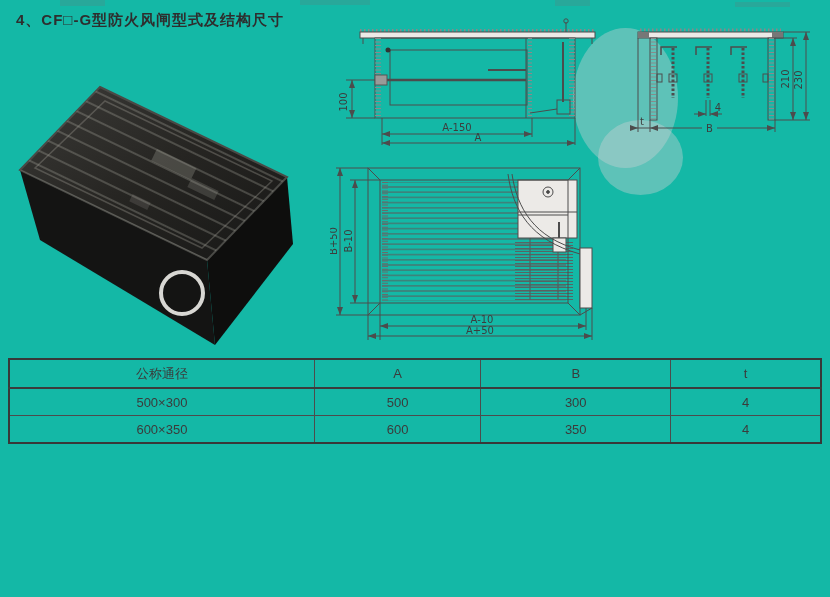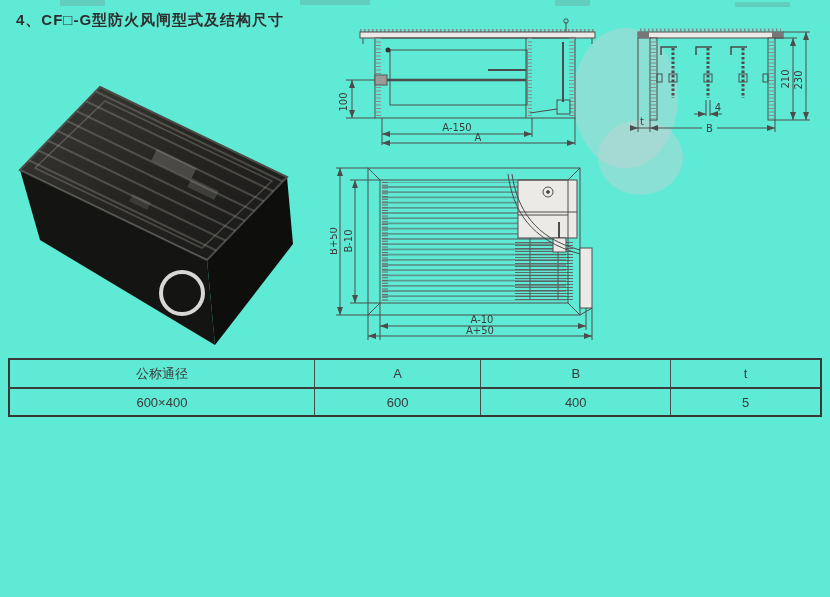--- a/index.html
+++ b/index.html
@@ -1,17 +1,17 @@
 <!DOCTYPE html>
 <html><head>
 <meta charset="utf-8">
 <style>
   html,body{margin:0;padding:0;}
   body{font-family:"Liberation Sans","DejaVu Sans",sans-serif;background:#d8d8d6;}
-  .page{position:relative;width:830px;height:597px;background:#5eead4;overflow:hidden;
+  .page{position:relative;width:830px;height:597px;background:#14b8a6;overflow:hidden;
         box-shadow:0 0 4px rgba(0,0,0,.3);}
   .title{position:absolute;left:16px;top:11px;font-size:15px;font-weight:bold;
          color:#2e2e2e;letter-spacing:1px;}
   svg{position:absolute;}
   .dim-text{font-family:"DejaVu Sans",sans-serif;font-size:10px;fill:#3d3d3d;}
   
   .spec-table{position:absolute;left:8px;top:358px;width:814px;border-collapse:collapse;
               table-layout:fixed;background:transparent;}
   .spec-table th,.spec-table td{border:1px solid #4c4c4c;text-align:center;
               font-size:13px;color:#3b3b3b;font-weight:normal;padding:0;}
@@ -251,24 +251,30 @@
     <thead>
       <tr>
         <th>公称通径</th>
         <th>A</th>
         <th>B</th>
         <th>t</th>
       </tr>
     </thead>
     <tbody>
         <tr>
-          <td>600×400</td>
+          <td>500×300</td>
+          <td>500</td>
+          <td>300</td>
+          <td>4</td>
+        </tr>
+        <tr>
+          <td>600×350</td>
           <td>600</td>
-          <td>400</td>
-          <td>5</td>
+          <td>350</td>
+          <td>4</td>
         </tr>
       </tbody>
   </table>
 
   <div class="notes">
   </div>
 
 </div>
 
 </body></html>

